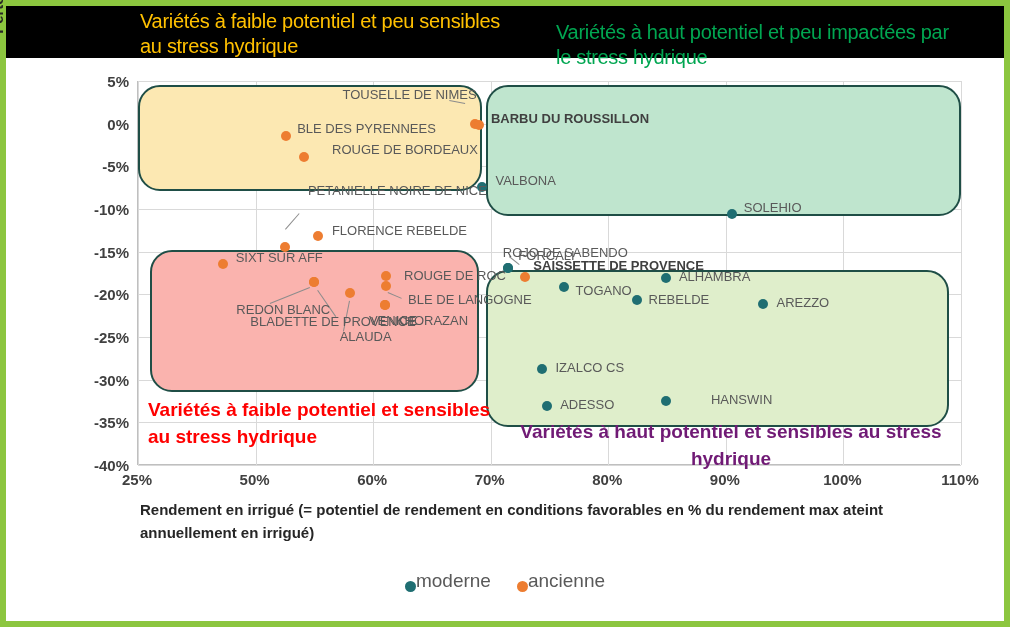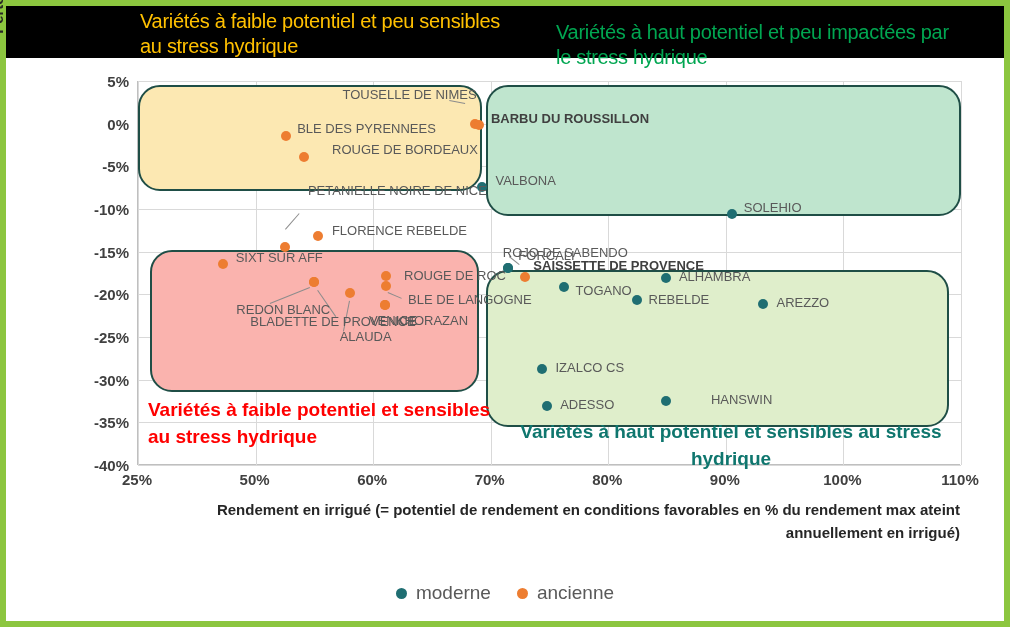--- a/index.html
+++ b/index.html
@@ -92,39 +92,39 @@
     left:-12px;top:60px;
     width:400px;
     transform:rotate(-90deg);
     transform-origin:0 0;
     font-size:15px;font-weight:bold;color:#262626;
     text-align:center;
     line-height:20px;
   }
   #xlabel{
     position:absolute;left:140px;top:498px;width:820px;
-    text-align:right;font-size:15px;font-weight:bold;color:#262626;
+    text-align:left;font-size:15px;font-weight:bold;color:#262626;
     line-height:23px;
   }
 
   
   .qnote{
     position:absolute;font-weight:bold;font-size:19px;line-height:27px;
     white-space:pre-line;
   }
   #note-red{left:148px;top:396px;color:#FF0000;width:360px;}
-  #note-green{left:516px;top:418px;color:#0f766e;width:430px;text-align:center;}
+  #note-green{left:516px;top:418px;color:#701a75;width:430px;text-align:center;}
 
   
   #legend{
     position:absolute;left:0;top:570px;width:1010px;
     display:flex;justify-content:center;align-items:center;gap:26px;
     font-size:19px;color:#595959;
   }
-  .leg-item{display:flex;align-items:center;gap:9px;margin-top:12px;}
+  .leg-item{display:flex;align-items:flex-end;}
   .leg-dot{width:11px;height:11px;border-radius:50%;}
 </style>
 </head>
 <body>
 
 <div id="frame"></div>
 <div id="banner"></div>
 
 <div id="title-left" class="banner-title">Variétés à faible potentiel et peu sensibles au stress hydrique</div>
 <div id="title-right" class="banner-title">Variétés à haut potentiel et peu impactées par le stress hydrique</div>

